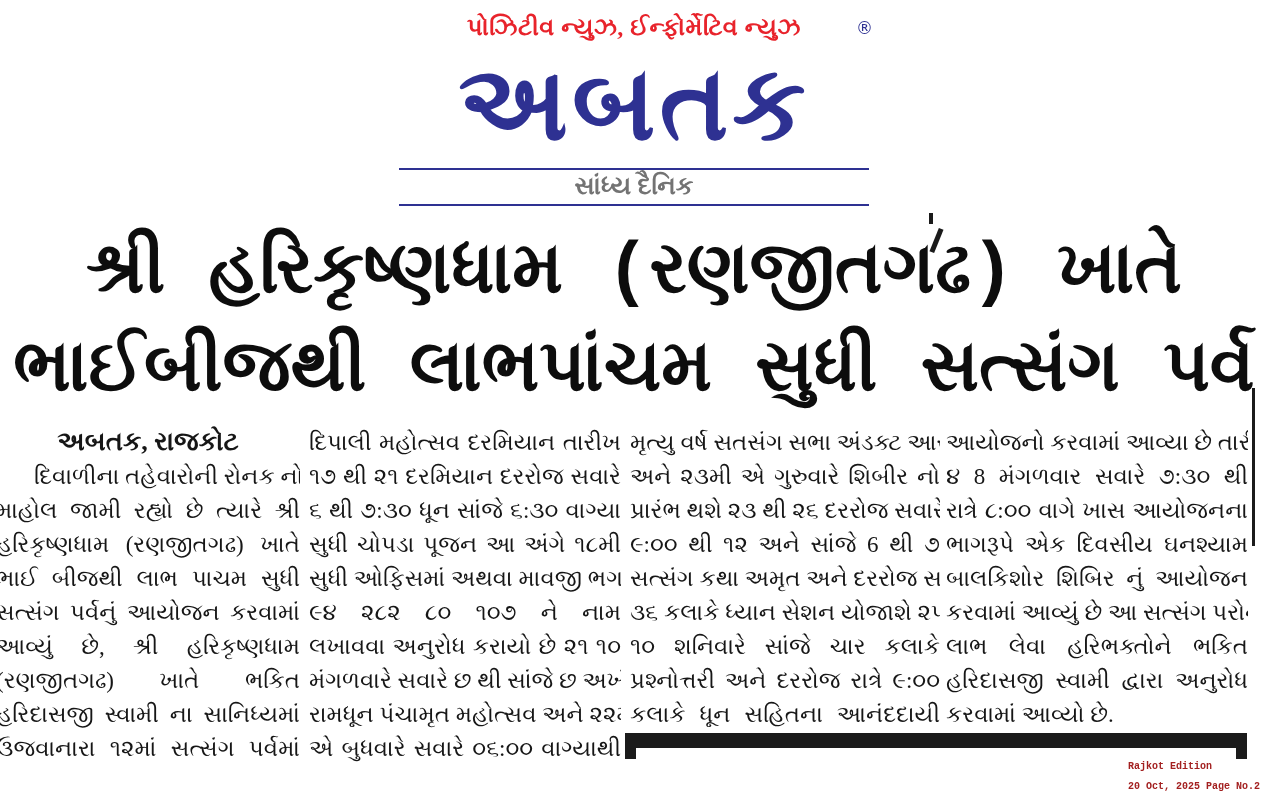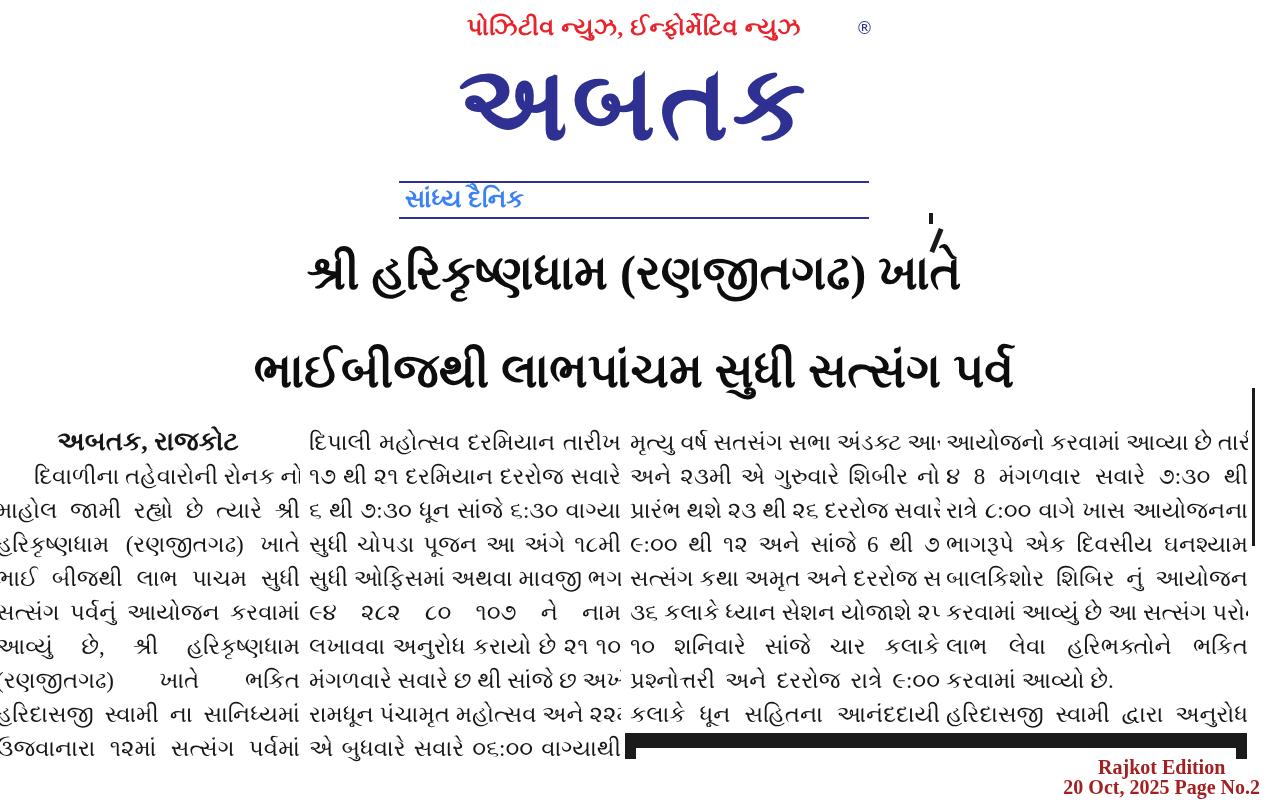--- a/index.html
+++ b/index.html
@@ -36,40 +36,41 @@
     font-size:17px;color:var(--logo-blue);
   }
   .logo{
     font-family:"DejaVu Sans",sans-serif;
     font-weight:800;
     font-size:104px;line-height:118px;
     color:var(--logo-blue);
     letter-spacing:4px;
   }
   .masthead-sub{
-    margin-top:19px;
+    margin-top:6px;
     border-top:2px solid var(--logo-blue);
     border-bottom:2px solid var(--logo-blue);
     padding:1px 6px 3px 6px;
-    text-align:left;
+    text-align:center;
     font-family:"Liberation Serif",serif;
     font-weight:bold;
     font-size:25px;line-height:30px;
-    color:#3b82f6;
+    color:#737373;
   }
   
   .headline{
     position:absolute;top:224px;left:0;width:1268px;
     text-align:center;
     font-weight:bold;
     color:#0d0d0d;
   }
   .headline .hl{
-    font-size:48px;line-height:98px;
+    font-size:72px;line-height:98px;
     white-space:nowrap;
+    font-family:Liberation Mono, monospace;
   }
   .artifact-dash{
     position:absolute;left:929px;top:213px;width:4px;height:11px;background:#1a1a1a;
   }
   .artifact-stroke{
     position:absolute;left:934px;top:228px;width:5px;height:25px;background:#1a1a1a;
     transform:rotate(22deg);
   }
   
   .body-area{position:absolute;top:426px;left:0;width:1081px;height:345px;}
@@ -99,24 +100,24 @@
     border-top:15px solid #1b1b1b;
     border-left:11px solid #1b1b1b;
     border-right:11px solid #1b1b1b;
   }
   .right-rule{
     position:absolute;left:1252px;top:388px;width:3px;height:158px;background:#1b1b1b;
   }
   
   .footer{
     position:absolute;right:8px;top:757px;
-    text-align:center;
-    font-family:Liberation Serif, serif;
-    font-weight:bold;
-    font-size:20px;line-height:20px;
+    text-align:left;
+    font-family:Liberation Mono, monospace;
+    font-weight:bold;
+    font-size:10px;line-height:20px;
     color:var(--footer-red);
   }
 </style>
 </head>
 <body>
 
 <div class="page">
 
   <div class="masthead">
     <div class="tagline">પોઝિટીવ ન્યુઝ, ઈન્ફોર્મેટિવ ન્યુઝ</div>
@@ -173,22 +174,22 @@
     </div>
 
     <div class="col col-4">
       <div class="tline">આયોજનો કરવામાં આવ્યા છે તારીખ</div>
       <div class="tline">૪ 8 મંગળવાર સવારે ૭:૩૦ થી</div>
       <div class="tline">રાત્રે ૮:૦૦ વાગે ખાસ આયોજનના</div>
       <div class="tline">ભાગરૂપે એક દિવસીય ઘનશ્યામ</div>
       <div class="tline">બાલકિશોર શિબિર નું આયોજન</div>
       <div class="tline">કરવામાં આવ્યું છે આ સત્સંગ પરોનો</div>
       <div class="tline">લાભ લેવા હરિભક્તોને ભકિત</div>
+      <div class="tline">હરિદાસજી સ્વામી દ્વારા અનુરોધ</div>
       <div class="tline no-just">કરવામાં આવ્યો છે.</div>
-      <div class="tline">હરિદાસજી સ્વામી દ્વારા અનુરોધ</div>
     </div>
 
   </div>
 
   <div class="black-bar"></div>
   <div class="right-rule"></div>
 
   <div class="footer">
     <div>Rajkot Edition</div>
     <div>20 Oct, 2025 Page No.2</div>

